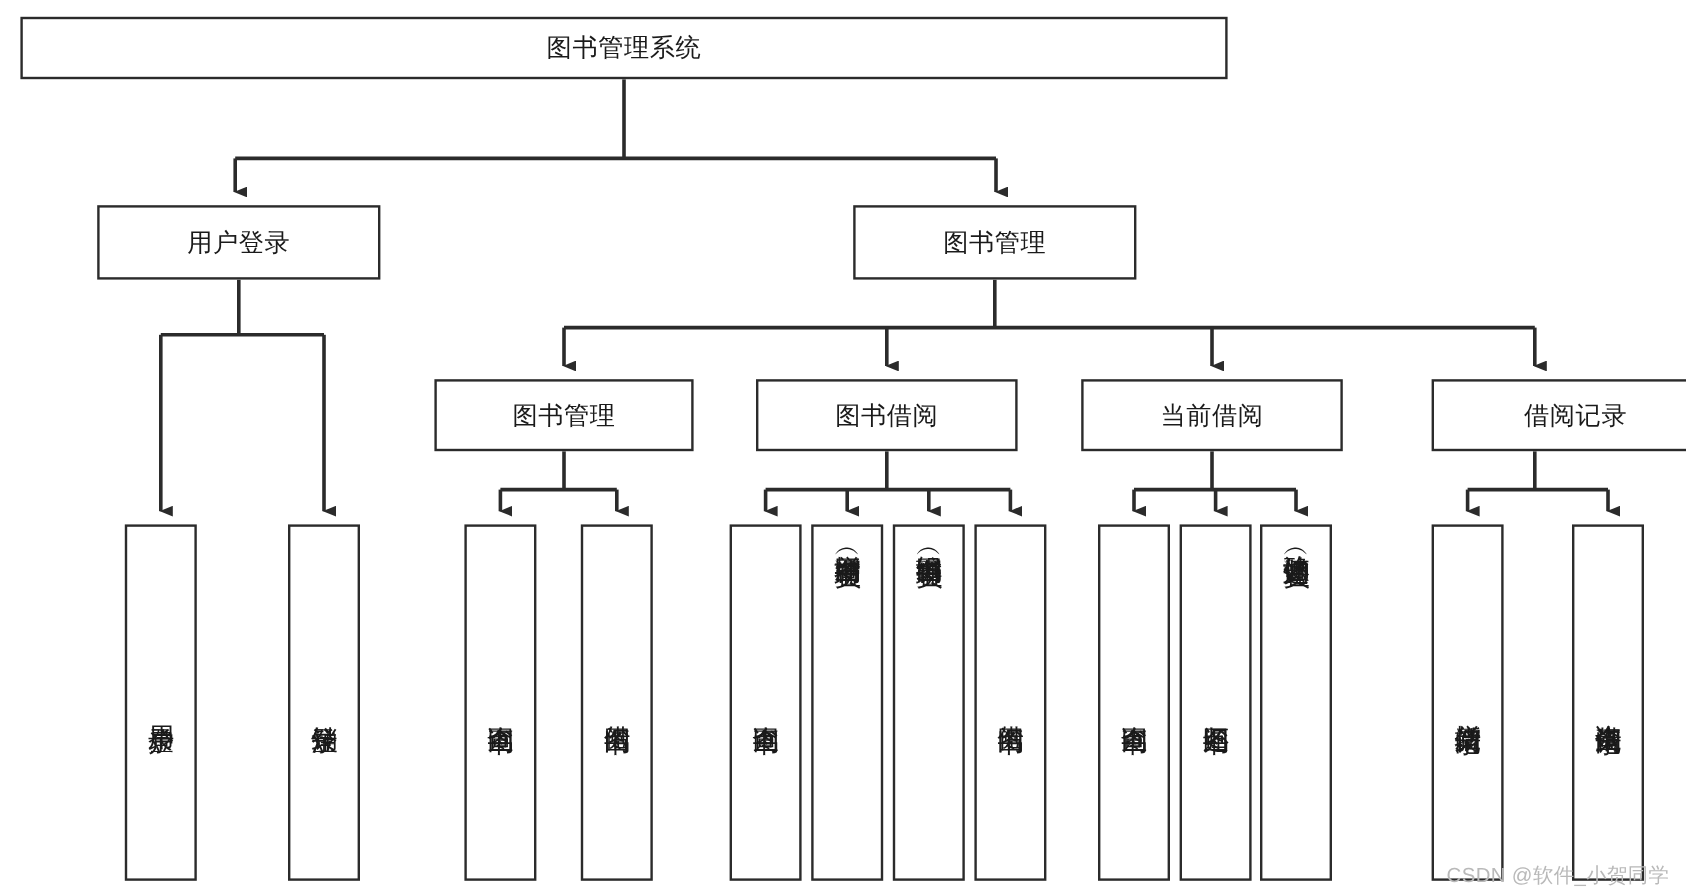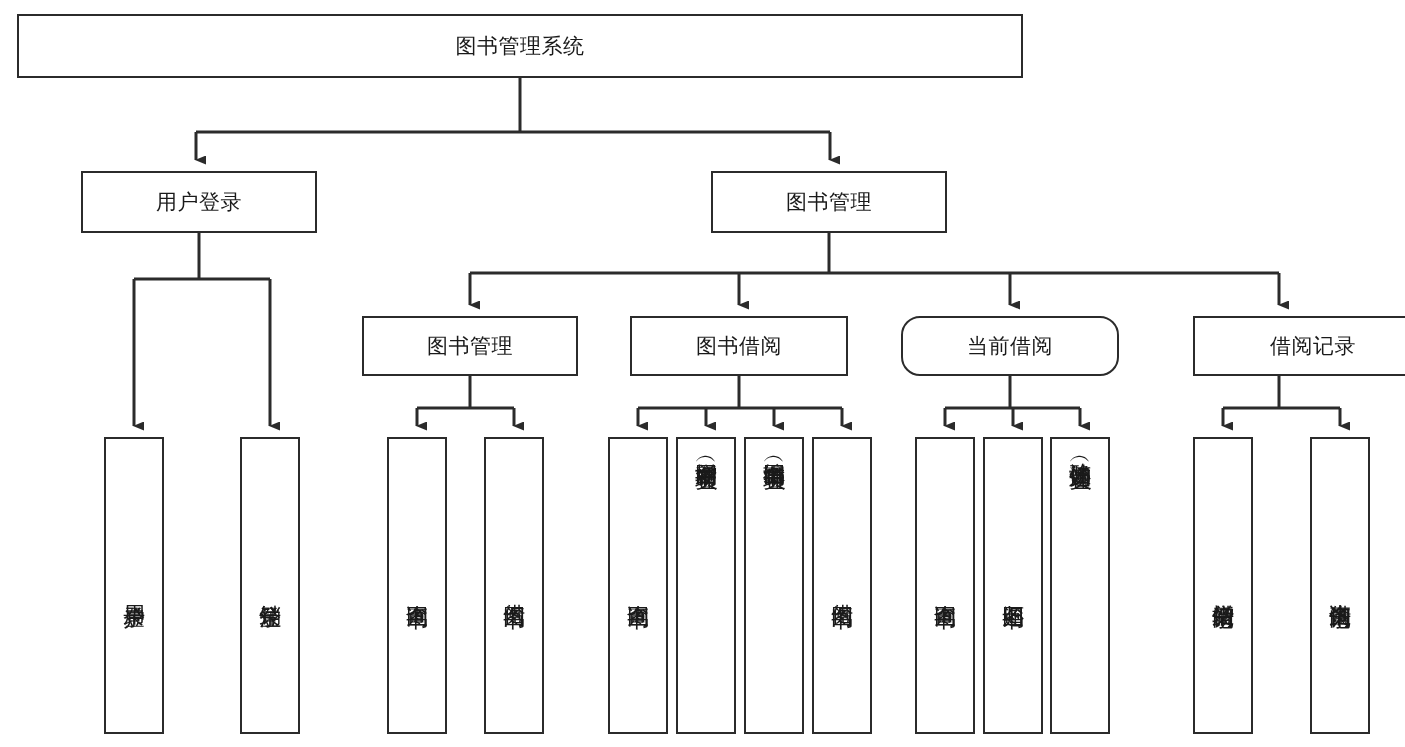--- a/index.html
+++ b/index.html
@@ -122,28 +122,28 @@
       <path d="M1013,408 L1013,426" marker-end="url(#arrow)"></path>
       <path d="M1080,408 L1080,426" marker-end="url(#arrow)"></path>
 
       <path d="M1279,376 L1279,408"></path>
       <path d="M1223,408 L1340,408"></path>
       <path d="M1223,408 L1223,426" marker-end="url(#arrow)"></path>
       <path d="M1340,408 L1340,426" marker-end="url(#arrow)"></path>
     </g>
   </svg>
 
-  <div class="node node-h" style="left: 17px; top: 14px; width: 1006px; height: 64px; border-color: rgb(43, 43, 43); color: rgb(26, 26, 26);">图书管理系统</div>
+  <div class="node node-h" style="left: 17px; top: 14px; width: 1006px; height: 52px; border-color: rgb(43, 43, 43); color: rgb(26, 26, 26);">图书管理系统</div>
 
   <div class="node node-h" style="left: 81px; top: 171px; width: 236px; height: 62px; border-color: rgb(43, 43, 43); color: rgb(26, 26, 26);">用户登录</div>
   <div class="node node-h" style="left: 711px; top: 171px; width: 236px; height: 62px; border-color: rgb(43, 43, 43); color: rgb(26, 26, 26);">图书管理</div>
 
   <div class="node node-h" style="left: 362px; top: 316px; width: 216px; height: 60px; border-color: rgb(43, 43, 43); color: rgb(26, 26, 26);">图书管理</div>
   <div class="node node-h" style="left: 630px; top: 316px; width: 218px; height: 60px; border-color: rgb(43, 43, 43); color: rgb(26, 26, 26); text-align: right;">图书借阅</div>
-  <div class="node node-h" style="left: 901px; top: 316px; width: 218px; height: 60px; border-color: rgb(43, 43, 43); color: rgb(26, 26, 26); border-radius: 19px;">当前借阅</div>
+  <div class="node node-h" style="left: 901px; top: 316px; width: 218px; height: 60px; border-color: rgb(43, 43, 43); color: rgb(26, 26, 26);">当前借阅</div>
   <div class="node node-h" style="left: 1156px; top: 316px; width: 240px; height: 60px; border-color: rgb(43, 43, 43); color: rgb(26, 26, 26); margin-left: 37px;">借阅记录</div>
 
   <div class="node node-v center" style="left: 104px; top: 437px; width: 60px; height: 297px; border-color: rgb(43, 43, 43); color: rgb(26, 26, 26);">
     <span class="vlabel">用户登录</span>
   </div>
   <div class="node node-v center" style="left: 240px; top: 437px; width: 60px; height: 297px; border-color: rgb(43, 43, 43); color: rgb(26, 26, 26);">
     <span class="vlabel">注销登录</span>
   </div>
   <div class="node node-v center" style="left: 387px; top: 437px; width: 60px; height: 297px; border-color: rgb(43, 43, 43); color: rgb(26, 26, 26);">
     <span class="vlabel">查询图书</span>
@@ -172,14 +172,15 @@
   <div class="node node-v" style="left: 1050px; top: 437px; width: 60px; height: 297px; border-color: rgb(43, 43, 43); color: rgb(26, 26, 26);">
     <span class="vlabel">确认归还（管理员）</span>
   </div>
   <div class="node node-v center" style="left: 1193px; top: 437px; width: 60px; height: 297px; border-color: rgb(43, 43, 43); color: rgb(26, 26, 26);">
     <span class="vlabel">新增借阅记录</span>
   </div>
   <div class="node node-v center" style="left: 1310px; top: 437px; width: 60px; height: 297px; border-color: rgb(43, 43, 43); color: rgb(26, 26, 26);">
     <span class="vlabel">查询借阅记录</span>
   </div>
 
+  <div id="watermark">CSDN @软件_小贺同学</div>
 
 </div>
 
 </body></html>

